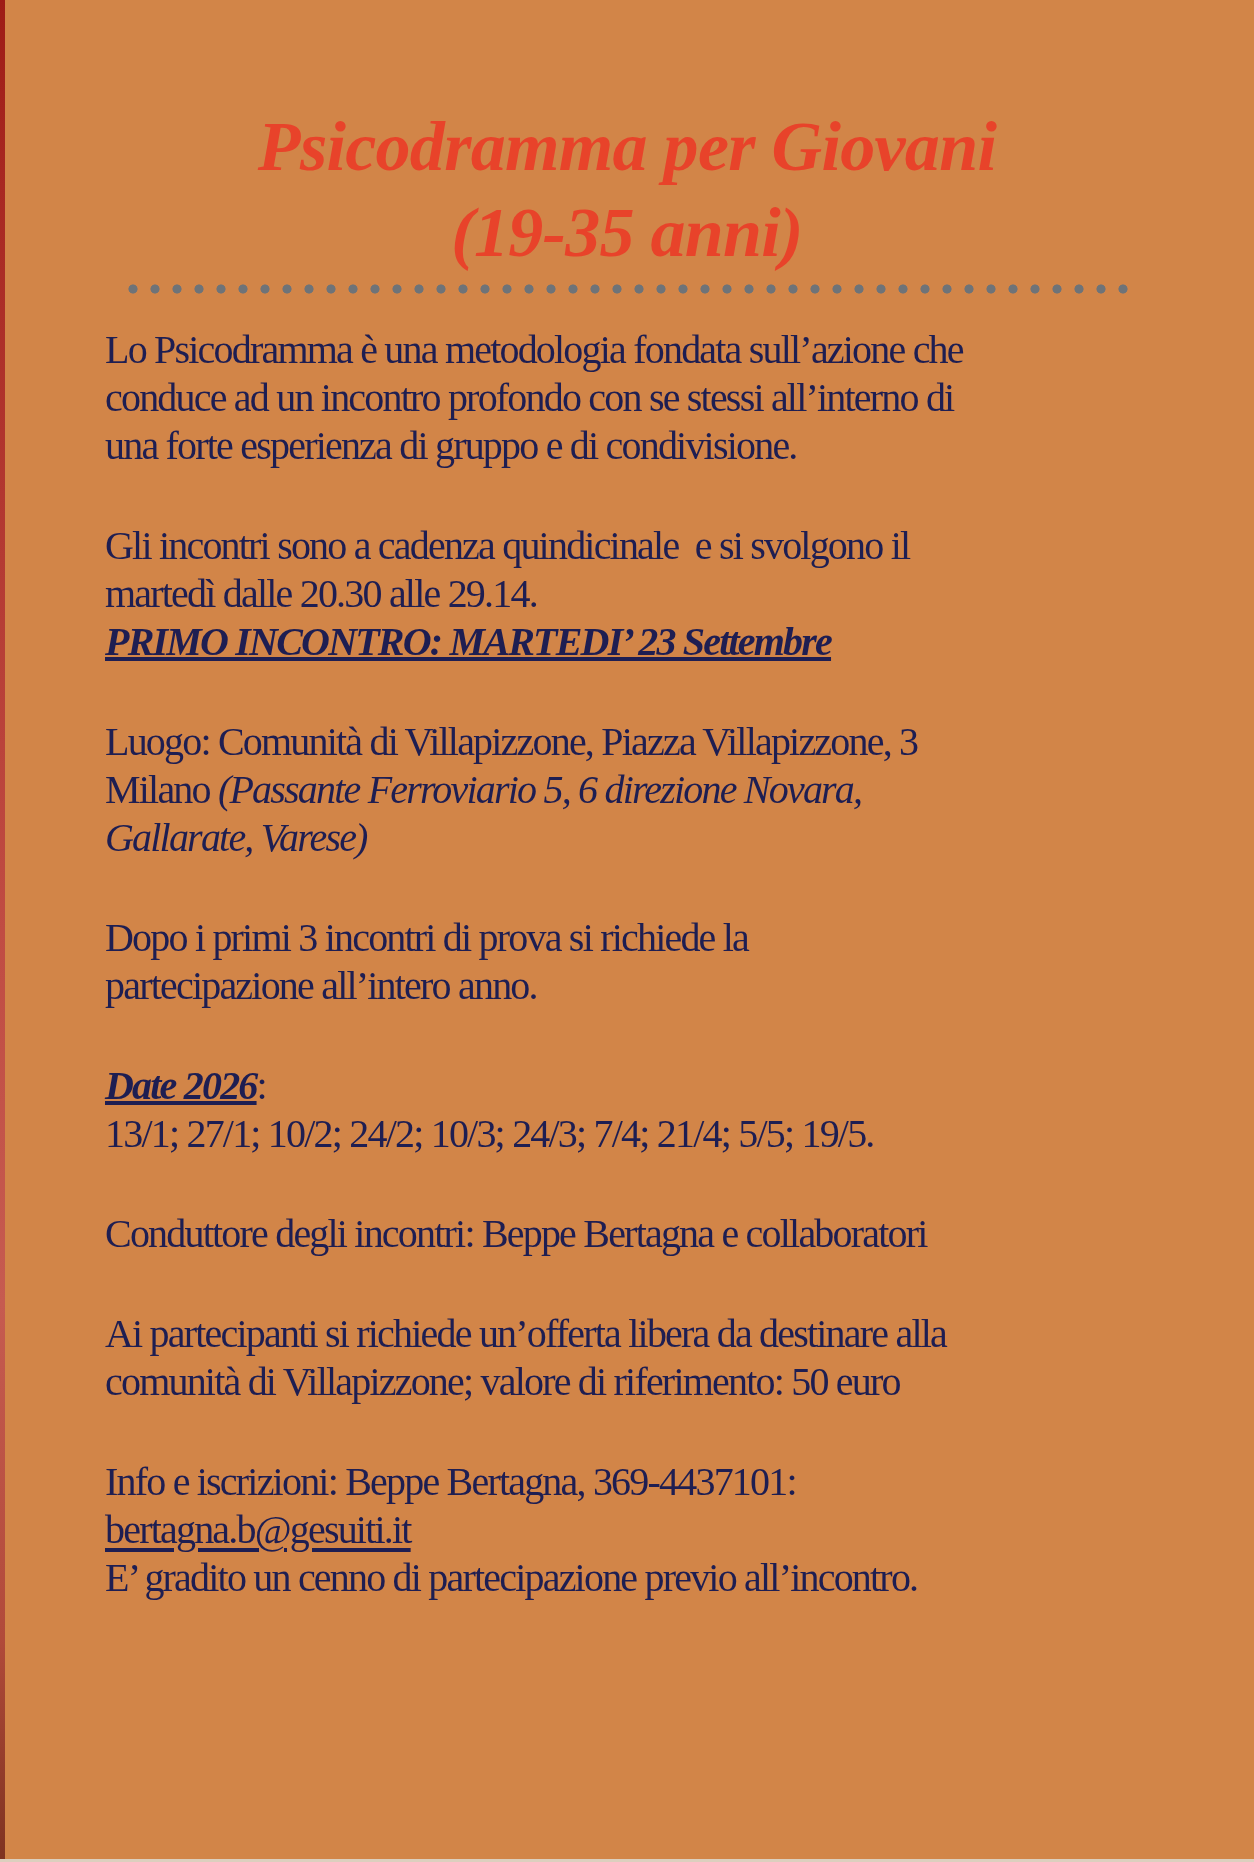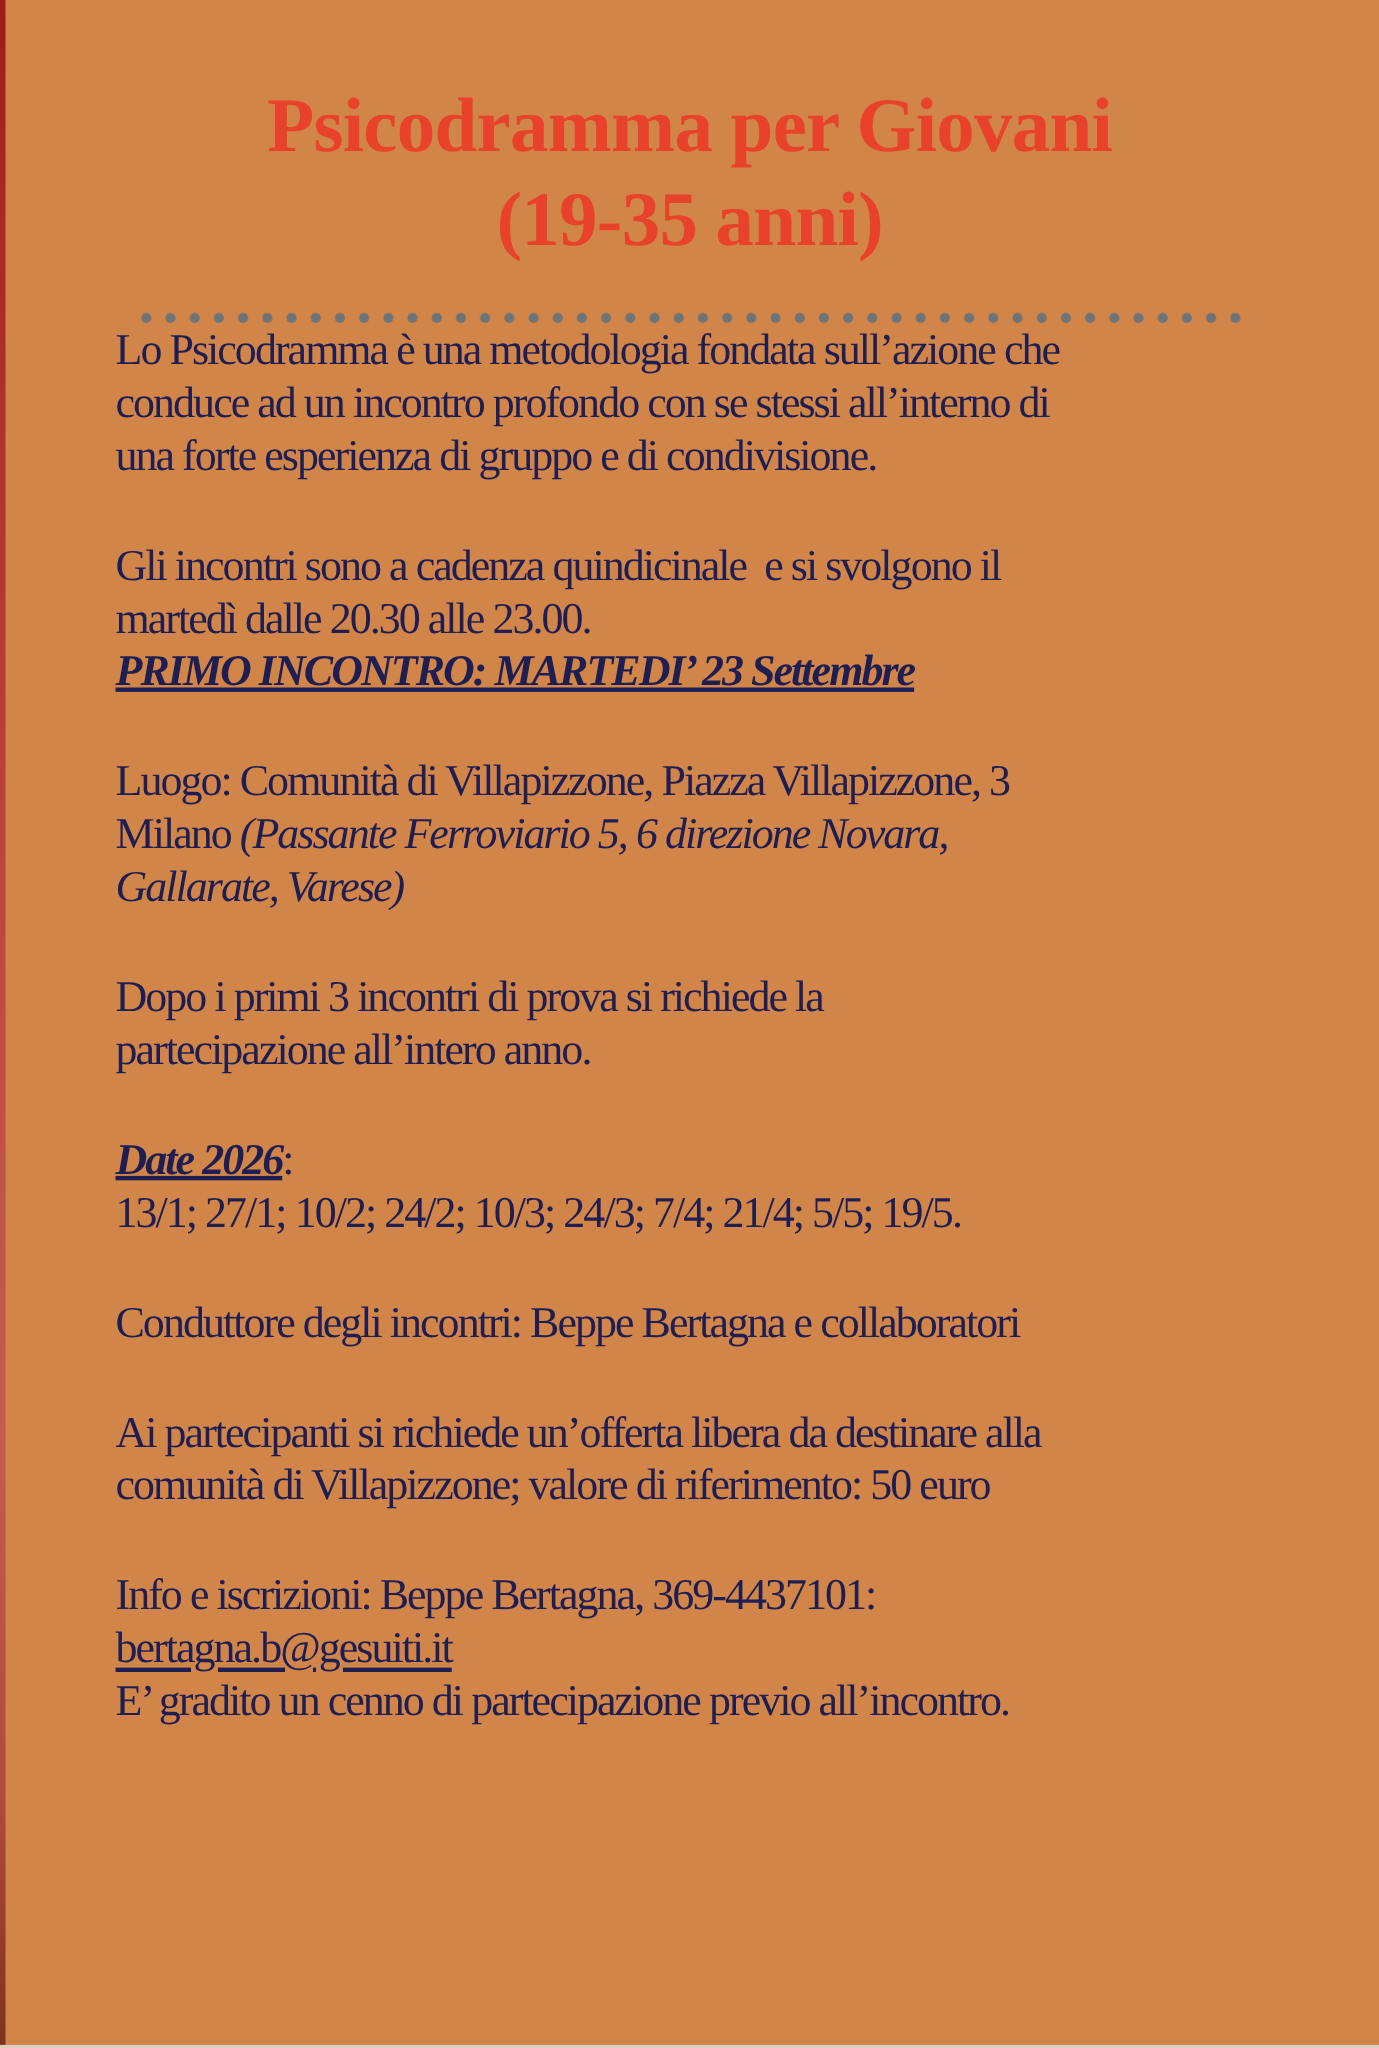--- a/index.html
+++ b/index.html
@@ -43,22 +43,23 @@
     background-image: radial-gradient(circle at 5px 5px, #6e7378 4.2px, rgba(0,0,0,0) 4.9px);
     background-size: 22px 10px;
     background-repeat: repeat-x;
     z-index: 0;
   }
 
   h1.title {
     position: relative;
     z-index: 1;
     margin: 0;
-    padding-top: 72px;
+    padding-top: 104px;
     text-align: center;
+    font-style: italic;
     font-weight: bold;
     font-size: 70px;
     line-height: 86px;
     color: #e8432a;
     letter-spacing: -0.01em;
   }
   h1.title span { display: block; }
 
   .content {
     position: relative;
@@ -101,21 +102,21 @@
         <span data-bind="title.line2">(19-35 anni)</span>
       </h1>
   </header>
 
   <main class="content">
     <p data-bind="body.intro">Lo Psicodramma è una metodologia fondata sull’azione che
 conduce ad un incontro profondo con se stessi all’interno di
 una forte esperienza di gruppo e di condivisione.</p>
 
     <p><span data-bind="body.schedule">Gli incontri sono a cadenza quindicinale  e si svolgono il
-martedì dalle 20.30 alle 23.00.</span><span class="bi nl" data-bind="body.first_meeting">PRIMO INCONTRO: MARTEDI’ 23 Settembre</span></p>
+martedì dalle 20.30 alle 29.14.</span><span class="bi nl" data-bind="body.first_meeting">PRIMO INCONTRO: MARTEDI’ 23 Settembre</span></p>
 
     <p><span data-bind="body.location">Luogo: Comunità di Villapizzone, Piazza Villapizzone, 3
 Milano </span><span class="it" data-bind="body.location_note">(Passante Ferroviario 5, 6 direzione Novara,
 Gallarate, Varese)</span></p>
 
     <p data-bind="body.trial">Dopo i primi 3 incontri di prova si richiede la
 partecipazione all’intero anno.</p>
 
 
     <p><span class="bi" data-bind="body.dates_2026.label">Date 2026</span><span data-bind="body.dates_2026.colon">:</span><span class="nl" data-bind="body.dates_2026.values">13/1; 27/1; 10/2; 24/2; 10/3; 24/3; 7/4; 21/4; 5/5; 19/5.</span></p>

